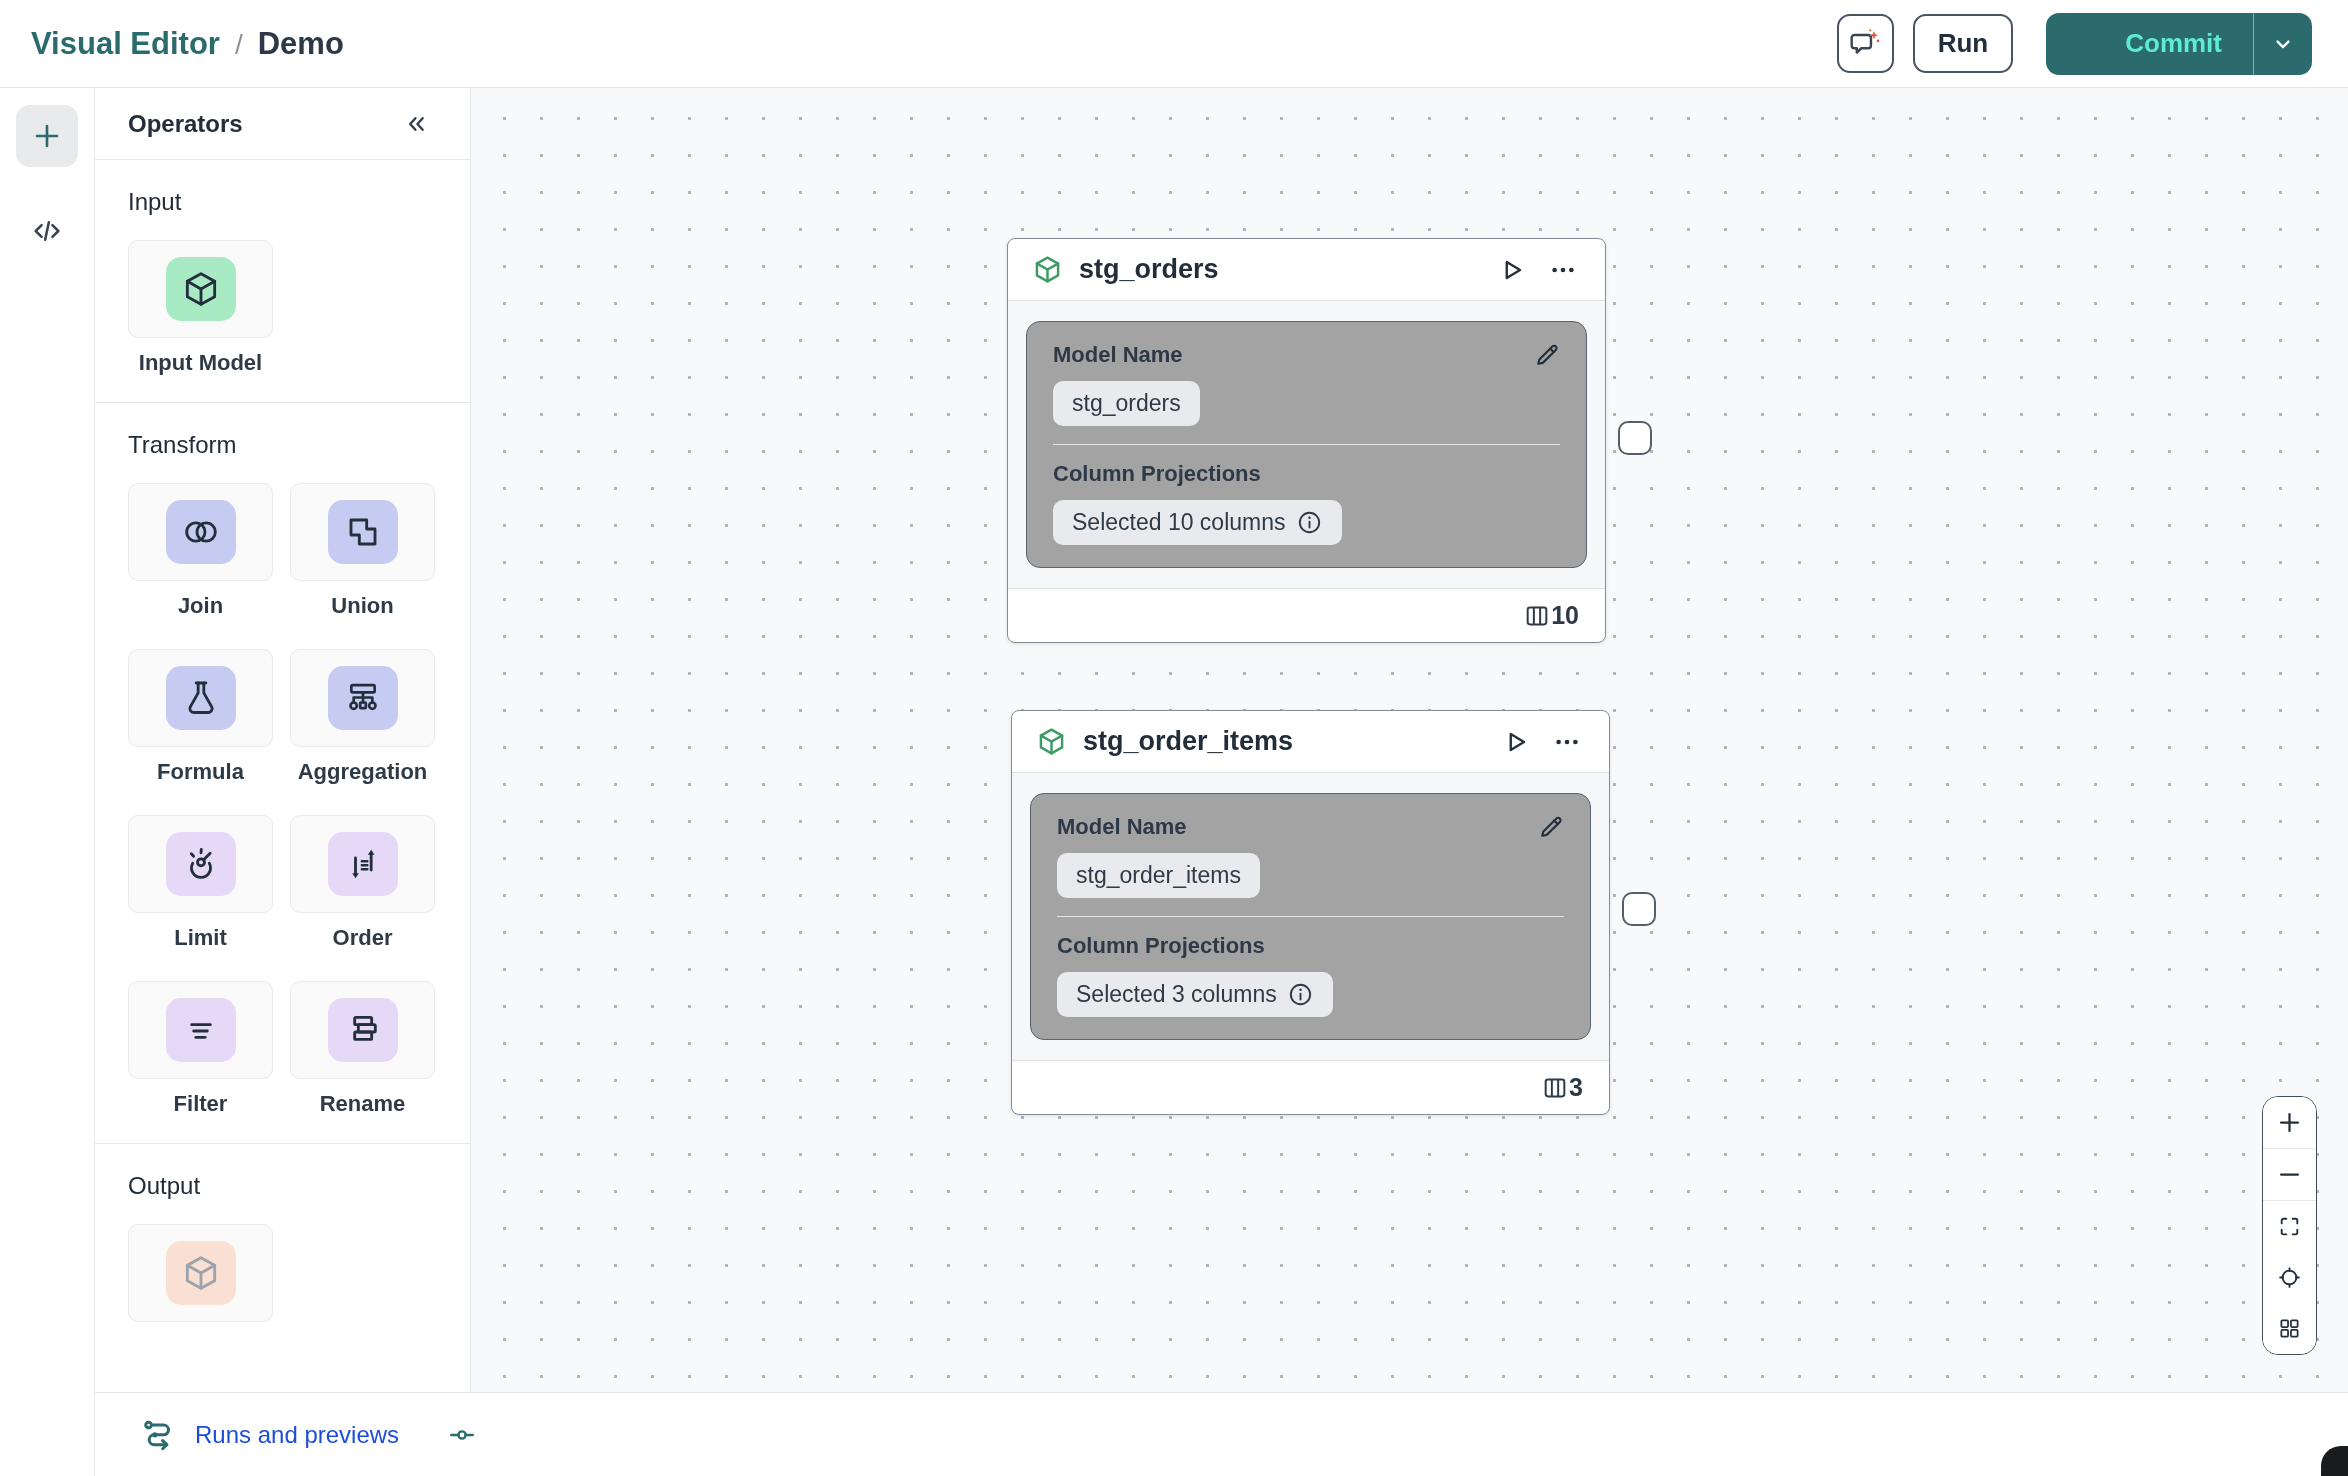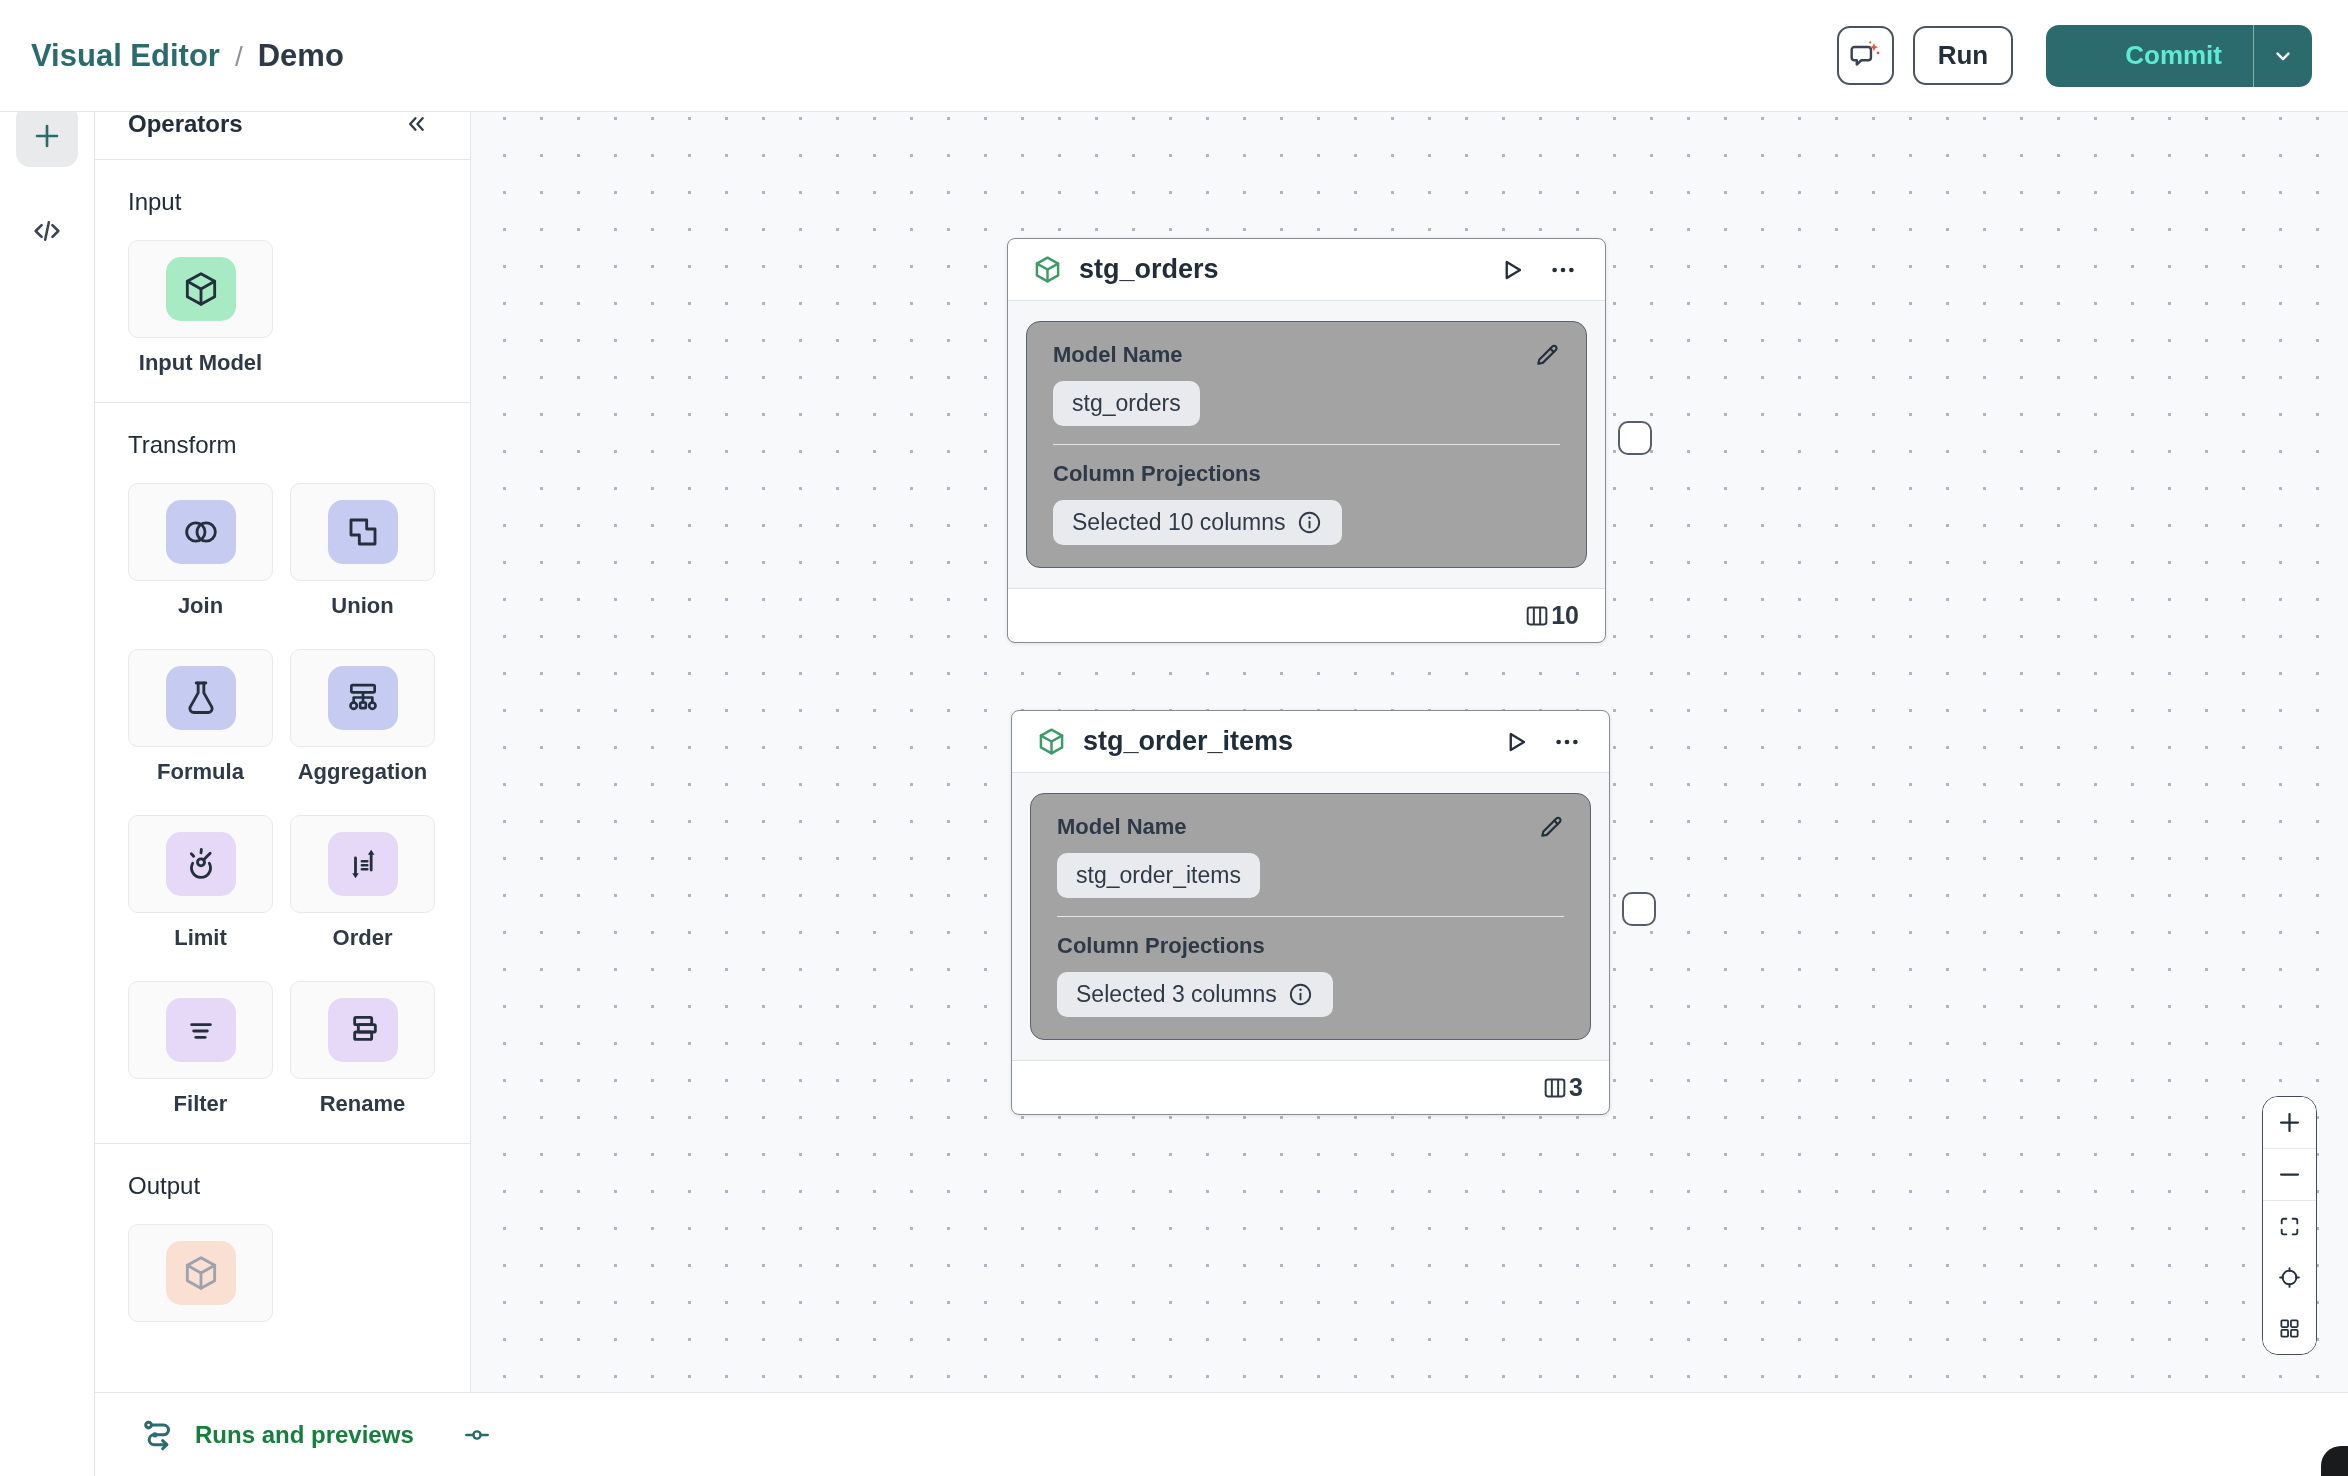--- a/index.html
+++ b/index.html
@@ -5,21 +5,21 @@
   * { margin:0; padding:0; box-sizing:border-box; }
   html,body { background:#e9eaec; }
   #stage{
     position:relative; width:2348px; height:1476px; background:#ffffff;
     font-family:"Liberation Sans", sans-serif; color:#2E3947; overflow:hidden;
   }
   svg{ display:block; }
 
   
   .topbar{
-    position:absolute; left:0; top:0; width:100%; height:112px; background:#fff;
+    position:absolute; left:0; top:0; width:100%; height:88px; background:#fff;
     border-bottom:1px solid #E4E5E8; display:flex; align-items:center;
     justify-content:space-between; padding:0 36px 0 31px; z-index:5;
   }
   .crumbs{ display:flex; align-items:baseline; gap:15px; font-size:31px; font-weight:700; }
   .crumb-app{ color:#2C6B6D; }
   .crumb-sep{ color:#8A919C; font-weight:400; font-size:28px; }
   .crumb-page{ color:#2E3947; }
   .actions{ display:flex; align-items:center; }
   .icon-btn{
     width:57px; height:59px; border:2px solid #4A5360; border-radius:13px; background:#fff;
@@ -125,21 +125,21 @@
     position:absolute; right:0; bottom:0; width:27px; height:30px; background:#1A1B1D;
     border-top-left-radius:20px; z-index:9;
   }
 
   
   .footer{
     position:absolute; left:95px; right:0; bottom:0; height:84px; background:#fff;
     border-top:1px solid #E4E5E8; display:flex; align-items:center; padding-left:45px; z-index:2;
   }
   .runs-link{ display:flex; align-items:center; gap:17px; cursor:pointer; }
-  .runs-label{ font-size:24px; font-weight:700; color:#15803d; }
+  .runs-label{ font-size:24px; font-weight:400; color:#1d4ed8; }
   .commit-node-btn{ margin-left:48px; cursor:pointer; }
 </style>
 </head>
 <body>
 
 <div id="stage">
 
   <div class="topbar">
     <div class="crumbs">
       <span class="crumb-app">Visual Editor</span>

